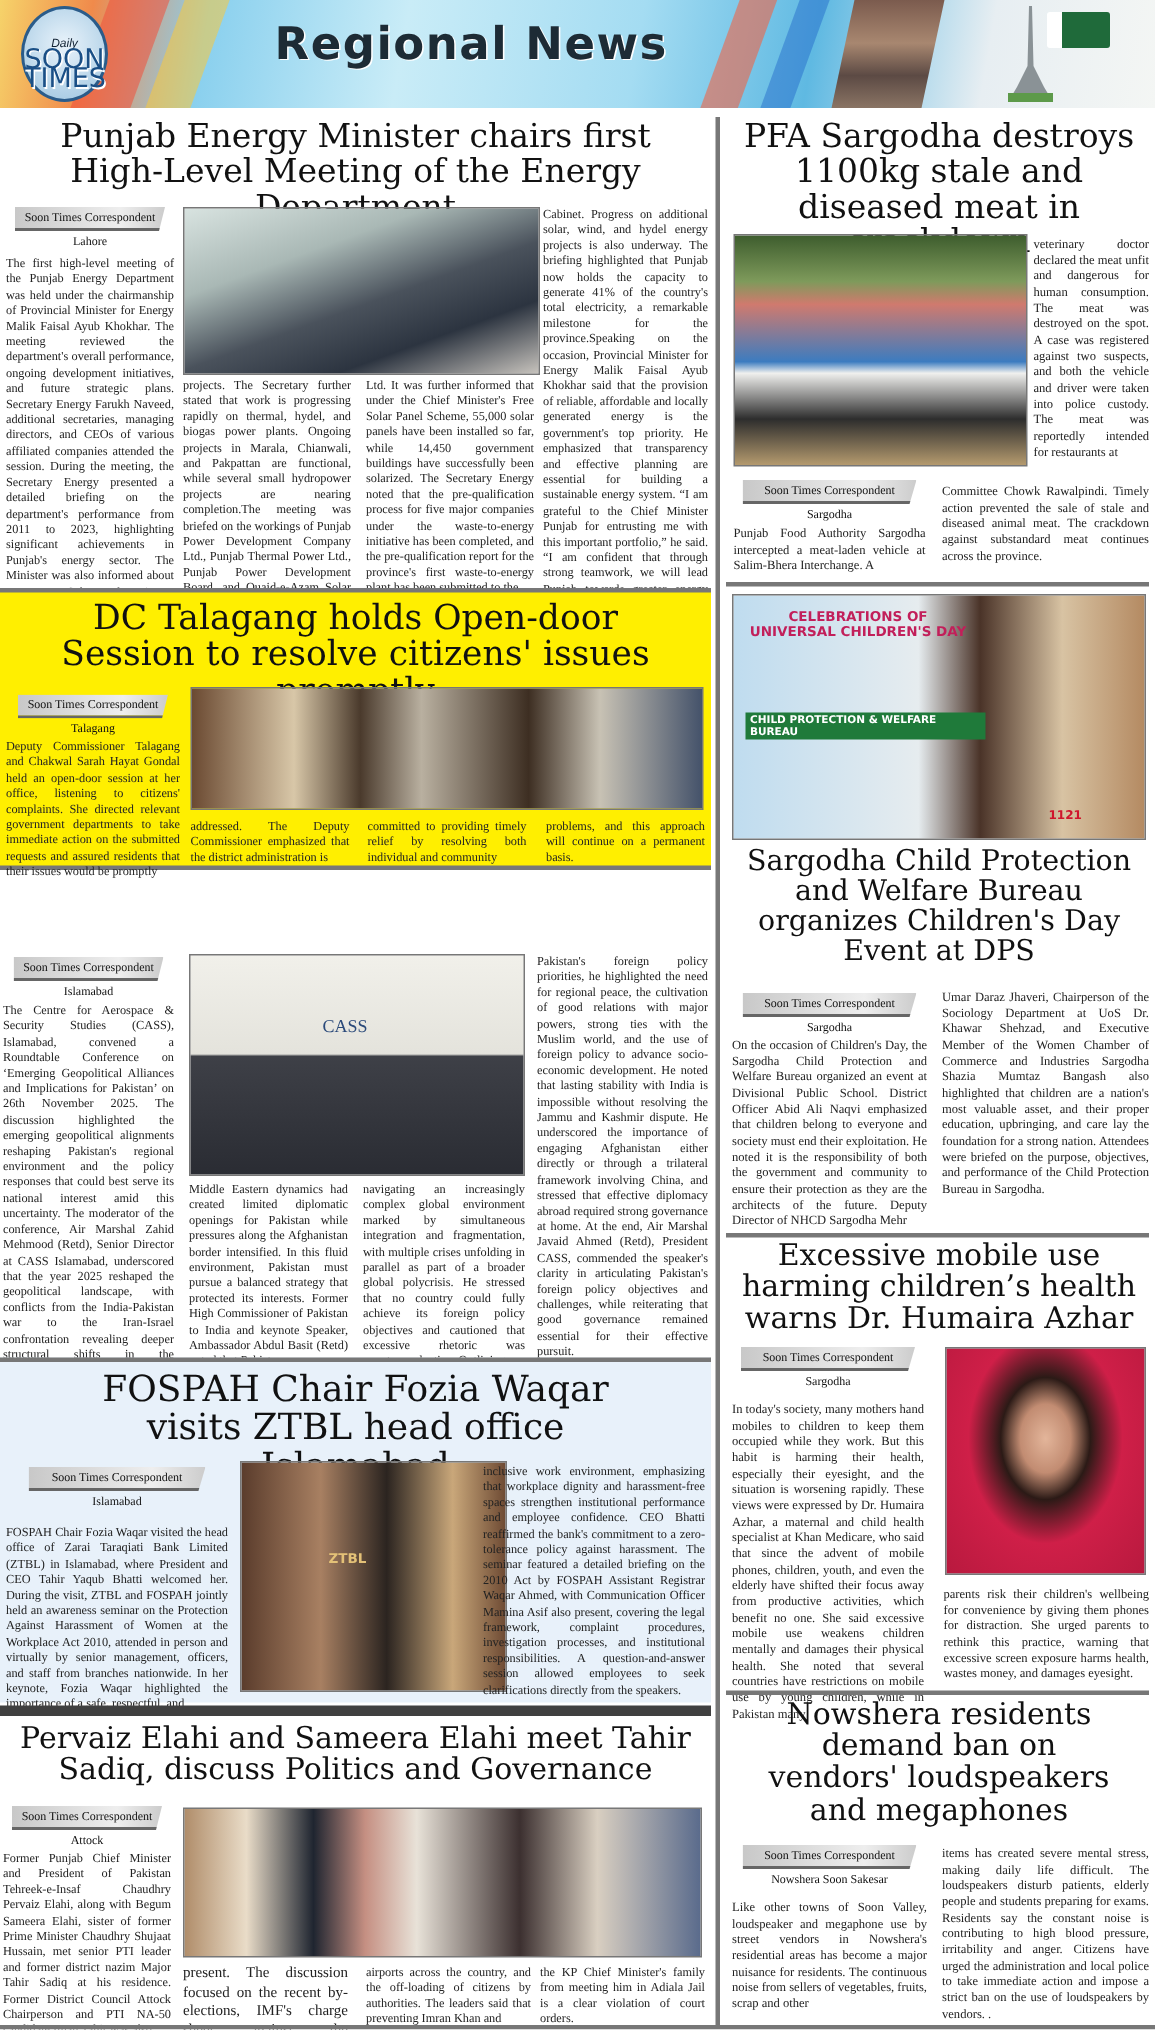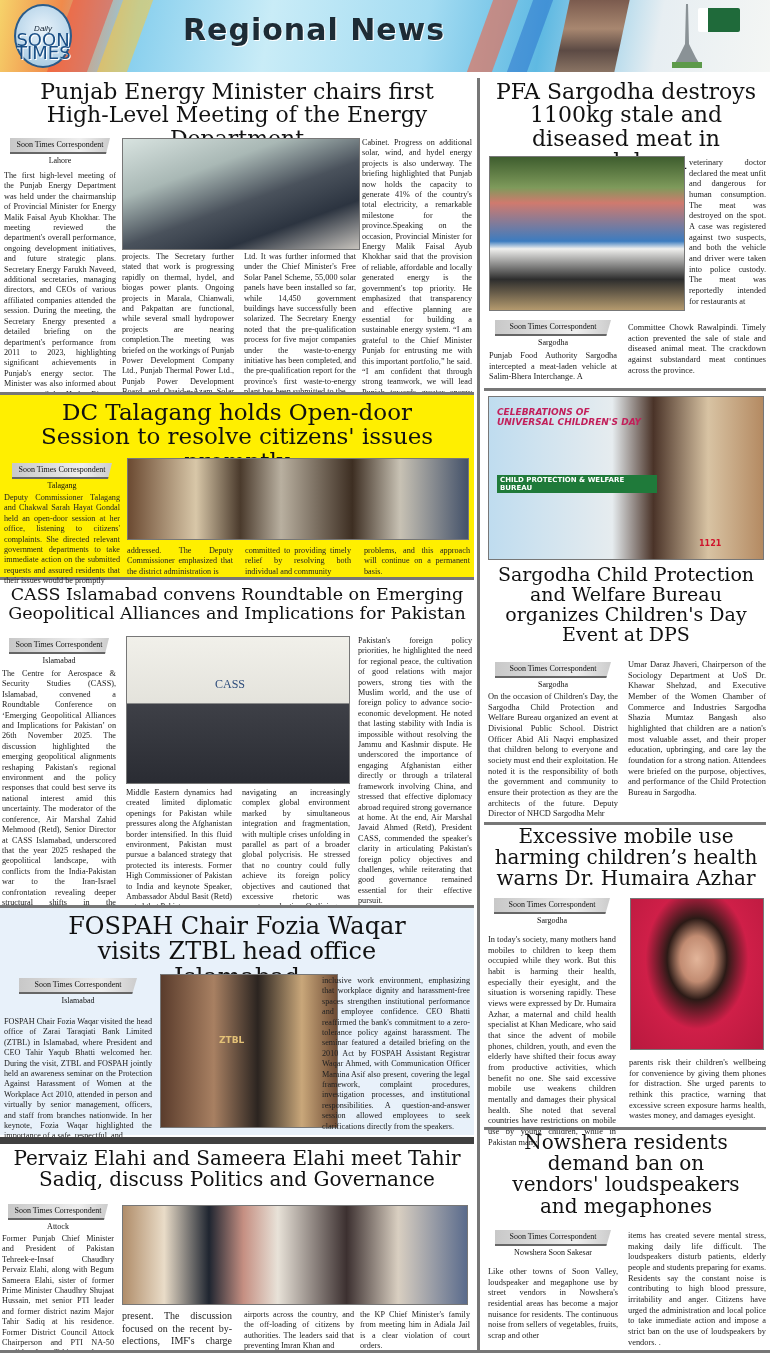--- a/index.html
+++ b/index.html
@@ -85,21 +85,20 @@
     </div>
   <div class="col" style="left:245px;top:151px;width:106px">
       <p class="body-text" style="font-size:8.2px">committed to providing timely relief by resolving both individual and community</p>
     </div>
   <div class="col" style="left:364px;top:151px;width:106px">
       <p class="body-text" style="font-size:8.2px">problems, and this approach will continue on a permanent basis.</p>
     </div>
 </div>
 
 <div class="article" style="left:0;top:582px;width:474px;height:320px">
-  <h1 class="headline" style="font-size:17.5px;padding:3px 4px 0">CASS Islamabad convens Roundtable on Emerging Geopolitical Alliances and Implications for Pakistan</h1>
   <div class="col" style="left:2px;top:56px;width:114px">
     <div class="byline-box">
         <span class="byline">Soon Times Correspondent</span>
         <span class="dateline">Islamabad</span>
       </div>
     <p class="body-text" style="font-size:8.2px;margin-top:4px">The Centre for Aerospace &amp; Security Studies (CASS), Islamabad, convened a Roundtable Conference on ‘Emerging Geopolitical Alliances and Implications for Pakistan’ on 26th November 2025. The discussion highlighted the emerging geopolitical alignments reshaping Pakistan's regional environment and the policy responses that could best serve its national interest amid this uncertainty. The moderator of the conference, Air Marshal Zahid Mehmood (Retd), Senior Director at CASS Islamabad, underscored that the year 2025 reshaped the geopolitical landscape, with conflicts from the India-Pakistan war to the Iran-Israel confrontation revealing deeper structural shifts in the international system. Strains in India-US relations and shifting</p>
   </div>
   <div class="photo" style="left:126px;top:54px;width:224px;height:148px;background:linear-gradient(180deg,#f1f0ea 0%,#e4e3dc 45%,#3e4047 46%,#2a2c33 100%)">
     <span style="position:absolute;left:88px;top:40px;font-size:12px;color:#2b4a7a;font-weight:normal">CASS</span>
   </div>
@@ -167,21 +166,21 @@
   </div>
   <div class="col" style="left:144px;top:247px;width:138px">
       <p class="body-text" style="font-size:8.4px">Committee Chowk Rawalpindi. Timely action prevented the sale of stale and diseased animal meat. The crackdown against substandard meat continues across the province.</p>
     </div>
 </div>
 
 <div class="rule-h" style="left:484px;top:388px;width:282px"></div>
 
 <div class="article" style="left:484px;top:394px;width:284px;height:430px">
   <div class="photo" style="left:4px;top:2px;width:276px;height:164px;background:linear-gradient(90deg,#bfdcef 0%,#e6ecef 45%,#4a3328 60%,#d8c3a3 80%,#b48a62 100%)">
-    <span style="position:absolute;left:8px;top:10px;width:150px;font-size:9px;font-style:italic;font-weight:bold;color:#c21f5a;font-family:'DejaVu Sans',sans-serif;">CELEBRATIONS OF UNIVERSAL CHILDREN'S DAY</span>
+    <span style="position:absolute;left:8px;top:10px;width:150px;font-size:9px;font-weight:bold;color:#c21f5a;font-family:'DejaVu Sans',sans-serif;text-align:center">CELEBRATIONS OF UNIVERSAL CHILDREN'S DAY</span>
     <span style="position:absolute;left:8px;top:78px;width:160px;font-size:7px;font-weight:bold;color:#fff;background:#1f7a3a;padding:1px 3px;font-family:'DejaVu Sans',sans-serif">CHILD PROTECTION &amp; WELFARE BUREAU</span>
     <span style="position:absolute;left:210px;top:142px;font-size:8px;font-weight:bold;color:#d0142c;font-family:'DejaVu Sans',sans-serif">1121</span>
   </div>
   <h1 class="headline" style="position:absolute;top:170px;left:0;width:284px;font-size:19px;padding:0 6px">Sargodha Child Protection and Welfare Bureau organizes Children's Day Event at DPS</h1>
   <div class="col" style="left:4px;top:268px;width:130px">
     <div class="byline-box" style="width:116px">
         <span class="byline">Soon Times Correspondent</span>
         <span class="dateline">Sargodha</span>
       </div>
     <p class="body-text" style="font-size:8.4px;margin-top:3px">On the occasion of Children's Day, the Sargodha Child Protection and Welfare Bureau organized an event at Divisional Public School. District Officer Abid Ali Naqvi emphasized that children belong to everyone and society must end their exploitation. He noted it is the responsibility of both the government and community to ensure their protection as they are the architects of the future. Deputy Director of NHCD Sargodha Mehr</p>

